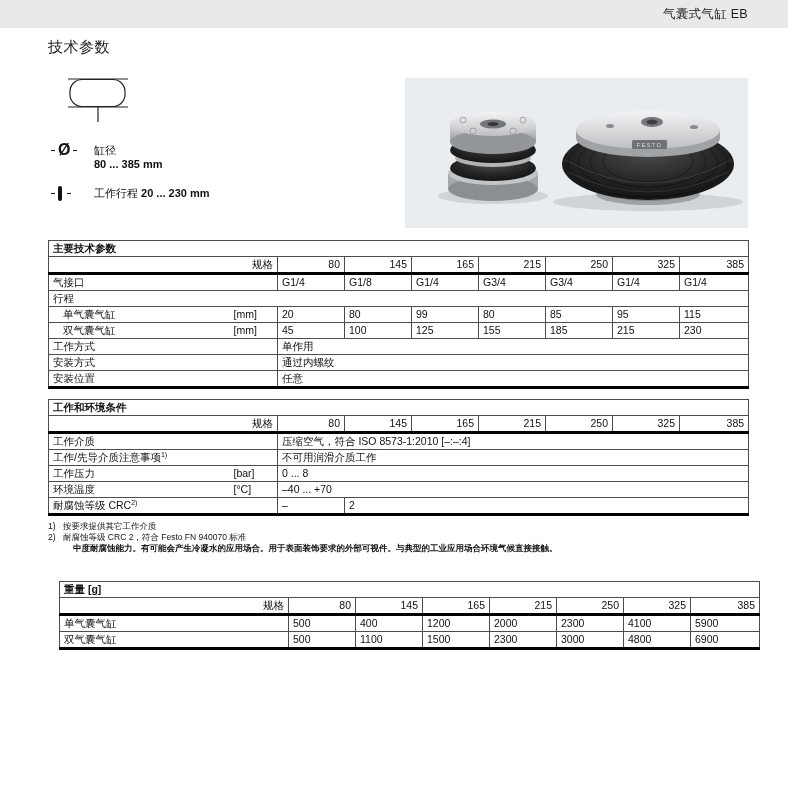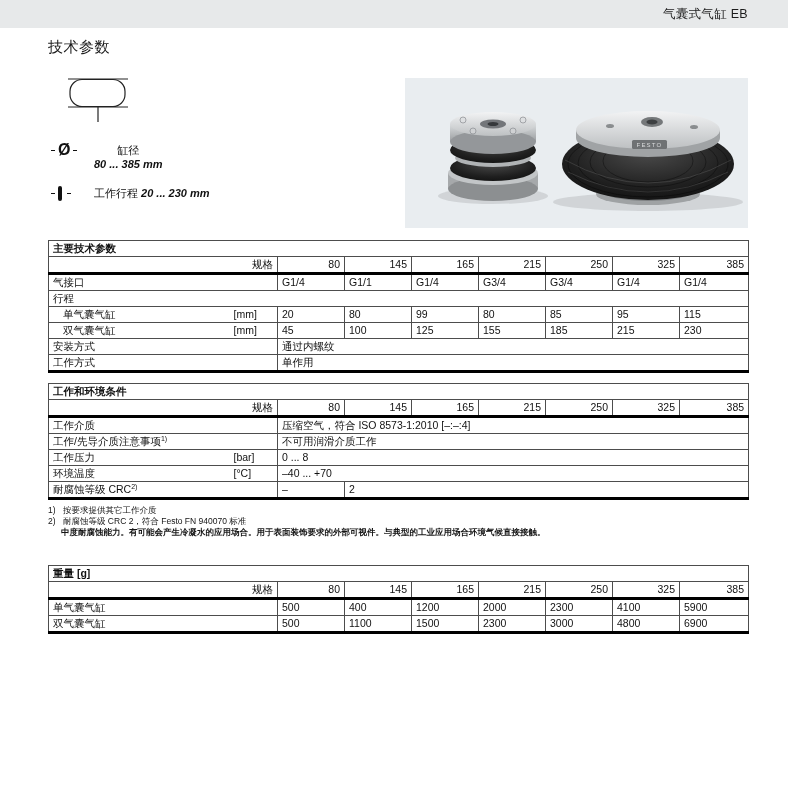--- a/index.html
+++ b/index.html
@@ -29,22 +29,22 @@
   
   .pictogram{position:absolute;left:62px;top:74px;}
   .pictogram svg{display:block;}
   
   .features{position:absolute;left:48px;top:141px;width:330px;font-size:11px;}
   .feat-row{display:flex;align-items:flex-start;margin-bottom:13px;}
   .feat-icon{width:46px;display:flex;align-items:center;height:18px;flex-shrink:0;}
   .tick{width:4px;height:1px;background:#111;display:inline-block;margin:0 3px;flex-shrink:0;}
   .osym{font-size:16px;font-weight:bold;line-height:16px;}
   .vbar{width:4px;height:15px;background:#111;border-radius:2px;display:inline-block;}
-  .feat-text{padding-top:2px;line-height:14px;text-align:center;}
-  .feat-inline{font-weight:bold;font-style:italic;}
+  .feat-text{padding-top:2px;line-height:14px;}
+  .feat-inline{font-weight:bold;}
   
   .photo{
     position:absolute;left:405px;top:78px;width:343px;height:150px;
     background:#e9edf0;overflow:hidden;
   }
   
   .content{position:absolute;left:48px;top:240px;width:700px;}
   table.dt{
     width:700px;border-collapse:collapse;table-layout:fixed;
     font-size:10.5px;color:var(--ink);
@@ -59,22 +59,22 @@
   table.dt tr.trow td{border-top:none;font-weight:bold;}
   table.dt tr.sep td{border-bottom:3px solid var(--thick);text-align:right;}
   table.dt td.val{border-left:1px solid var(--thin);}
   table.dt td.indent{padding-left:14px;}
   table.dt sup{font-size:7px;line-height:0;}
   .gap1{margin-top:10px;}
   
   .footnotes{margin-top:5px;font-size:8.5px;line-height:11px;color:#141414;}
   .fn{display:flex;}
   .fn-marker{width:15px;flex-shrink:0;}
-  .fn-cont{margin-left:13px;font-weight:bold;}
-  .gap3{margin-top:27px;}
+  .fn-cont{margin-left:25px;font-weight:bold;}
+  .gap3{margin-top:27px;margin-left:11px;}
 </style>
 </head>
 <body>
 
 <div class="header-bar"></div>
 <div class="header-title">气囊式气缸 EB</div>
 
 <div class="page-title">技术参数</div>
 
 <div class="pictogram">
@@ -201,21 +201,21 @@
       <td class="val">145</td>
       <td class="val">165</td>
       <td class="val">215</td>
       <td class="val">250</td>
       <td class="val">325</td>
       <td class="val">385</td>
     </tr>
     <tr>
       <td colspan="2">气接口</td>
       <td class="val">G1/4</td>
-      <td class="val">G1/1</td>
+      <td class="val">G1/8</td>
       <td class="val">G1/4</td>
       <td class="val">G3/4</td>
       <td class="val">G3/4</td>
       <td class="val">G1/4</td>
       <td class="val">G1/4</td>
     </tr>
     <tr>
           <td colspan="9">行程</td>
         </tr>
     <tr>
@@ -234,26 +234,30 @@
       <td>[mm]</td>
       <td class="val">45</td>
       <td class="val">100</td>
       <td class="val">125</td>
       <td class="val">155</td>
       <td class="val">185</td>
       <td class="val">215</td>
       <td class="val">230</td>
     </tr>
     <tr>
+      <td colspan="2">工作方式</td>
+      <td class="val" colspan="7">单作用</td>
+    </tr>
+    <tr>
       <td colspan="2">安装方式</td>
       <td class="val" colspan="7">通过内螺纹</td>
     </tr>
     <tr>
-      <td colspan="2">工作方式</td>
-      <td class="val" colspan="7">单作用</td>
+      <td colspan="2">安装位置</td>
+      <td class="val" colspan="7">任意</td>
     </tr>
   </tbody>
     </table>
 
   <table class="dt gap1">
     <colgroup>
       <col style="width:181px">
         <col style="width:48px">
       <col style="width:67px">
         <col style="width:67px">

